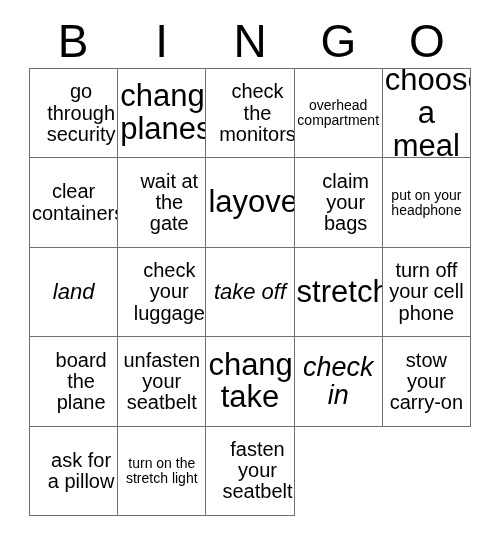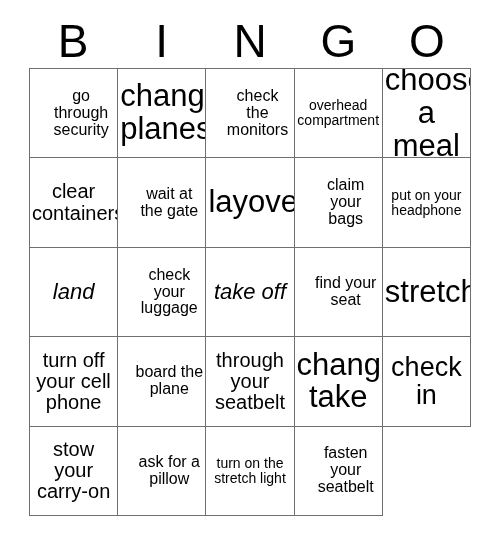--- a/index.html
+++ b/index.html
@@ -72,23 +72,23 @@
     width: 100%;
     line-height: 1.06;
     font-family: "Liberation Sans", sans-serif;
     font-weight: 400;
     color: #000000;
     word-break: normal;
     hyphens: none;
   }
   
   .sz-xxl .cell-text { font-size: 22px; font-style: italic; }
-  .sz-xl  .cell-text { font-size: 27px; }
+  .sz-xl  .cell-text { font-size: 27px; font-style: italic; }
   .sz-l   .cell-text { font-size: 31px; }
-  .sz-m   .cell-text { font-size: 16px; margin-left: 15px; }
+  .sz-m   .cell-text { font-size: 20px; margin-left: 15px; }
   .sz-s   .cell-text { font-size: 20px; }
   .sz-xs  .cell-text { font-size: 14px; }
 </style>
 </head>
 <body>
 
 <div id="card">
 
   <div id="bingo-header">
     <div class="header-letter">B</div>
@@ -131,34 +131,31 @@
       </div>
       <div class="cell sz-xxl">
         <span class="cell-text">land</span>
       </div>
       <div class="cell sz-m">
         <span class="cell-text">check your luggage</span>
       </div>
       <div class="cell sz-xxl">
         <span class="cell-text">take off</span>
       </div>
-      <div class="cell sz-m">
-        <span class="cell-text">find your seat</span>
-      </div>
       <div class="cell sz-l">
         <span class="cell-text">stretch</span>
       </div>
       <div class="cell sz-s">
         <span class="cell-text">turn off your cell phone</span>
       </div>
       <div class="cell sz-m">
         <span class="cell-text">board the plane</span>
       </div>
       <div class="cell sz-s">
-        <span class="cell-text">through your seatbelt</span>
+        <span class="cell-text">unfasten your seatbelt</span>
       </div>
       <div class="cell sz-l">
         <span class="cell-text">change take</span>
       </div>
       <div class="cell sz-xl">
         <span class="cell-text">check in</span>
       </div>
       <div class="cell sz-s">
         <span class="cell-text">stow your carry-on</span>
       </div>

